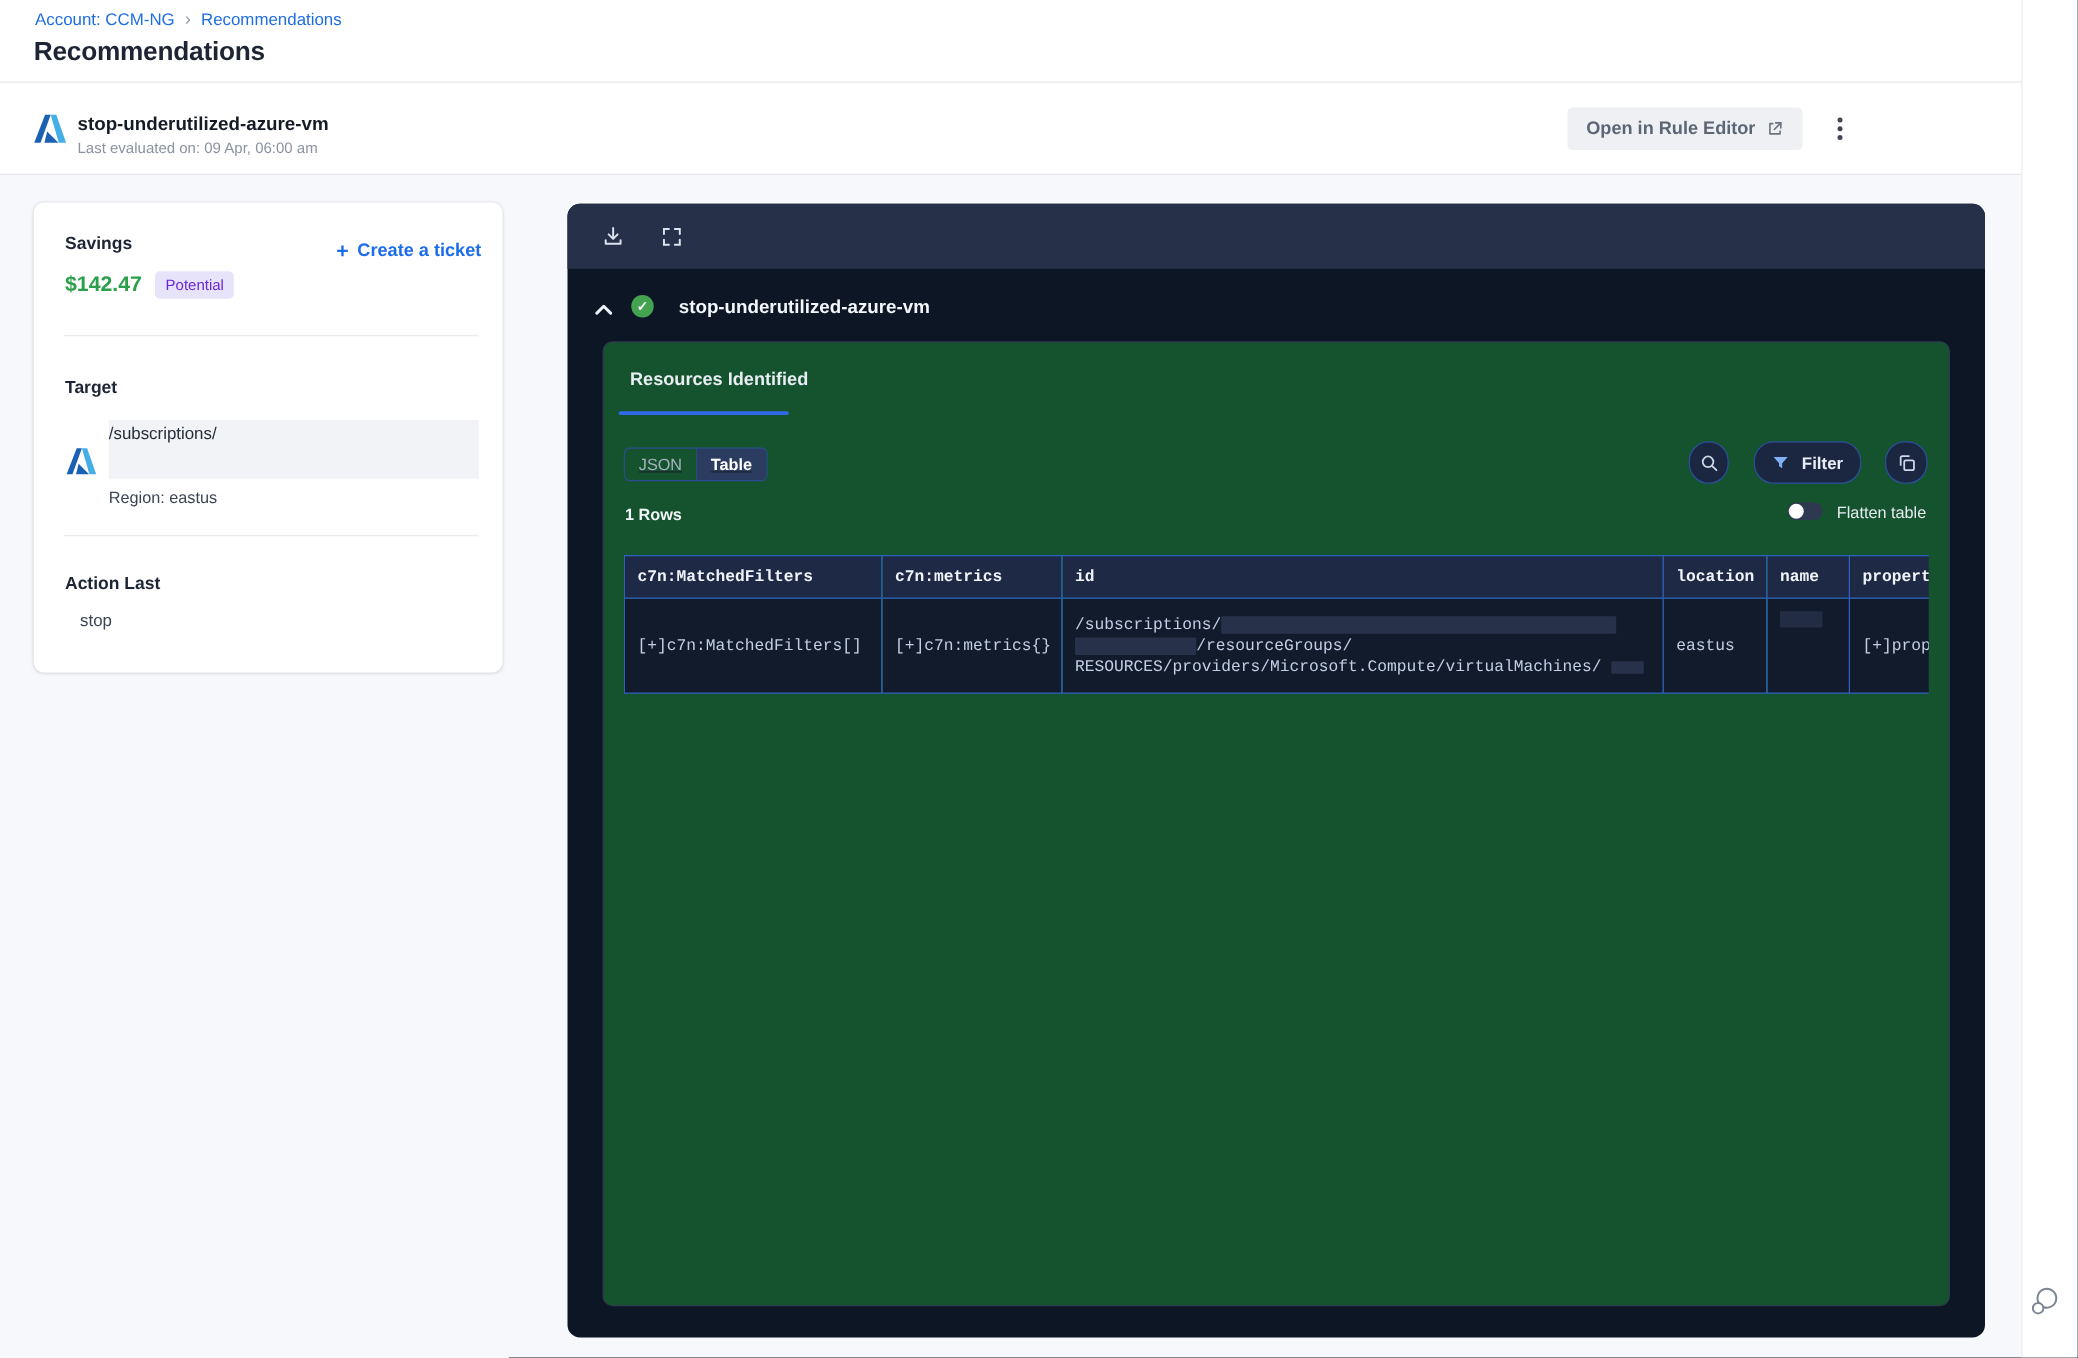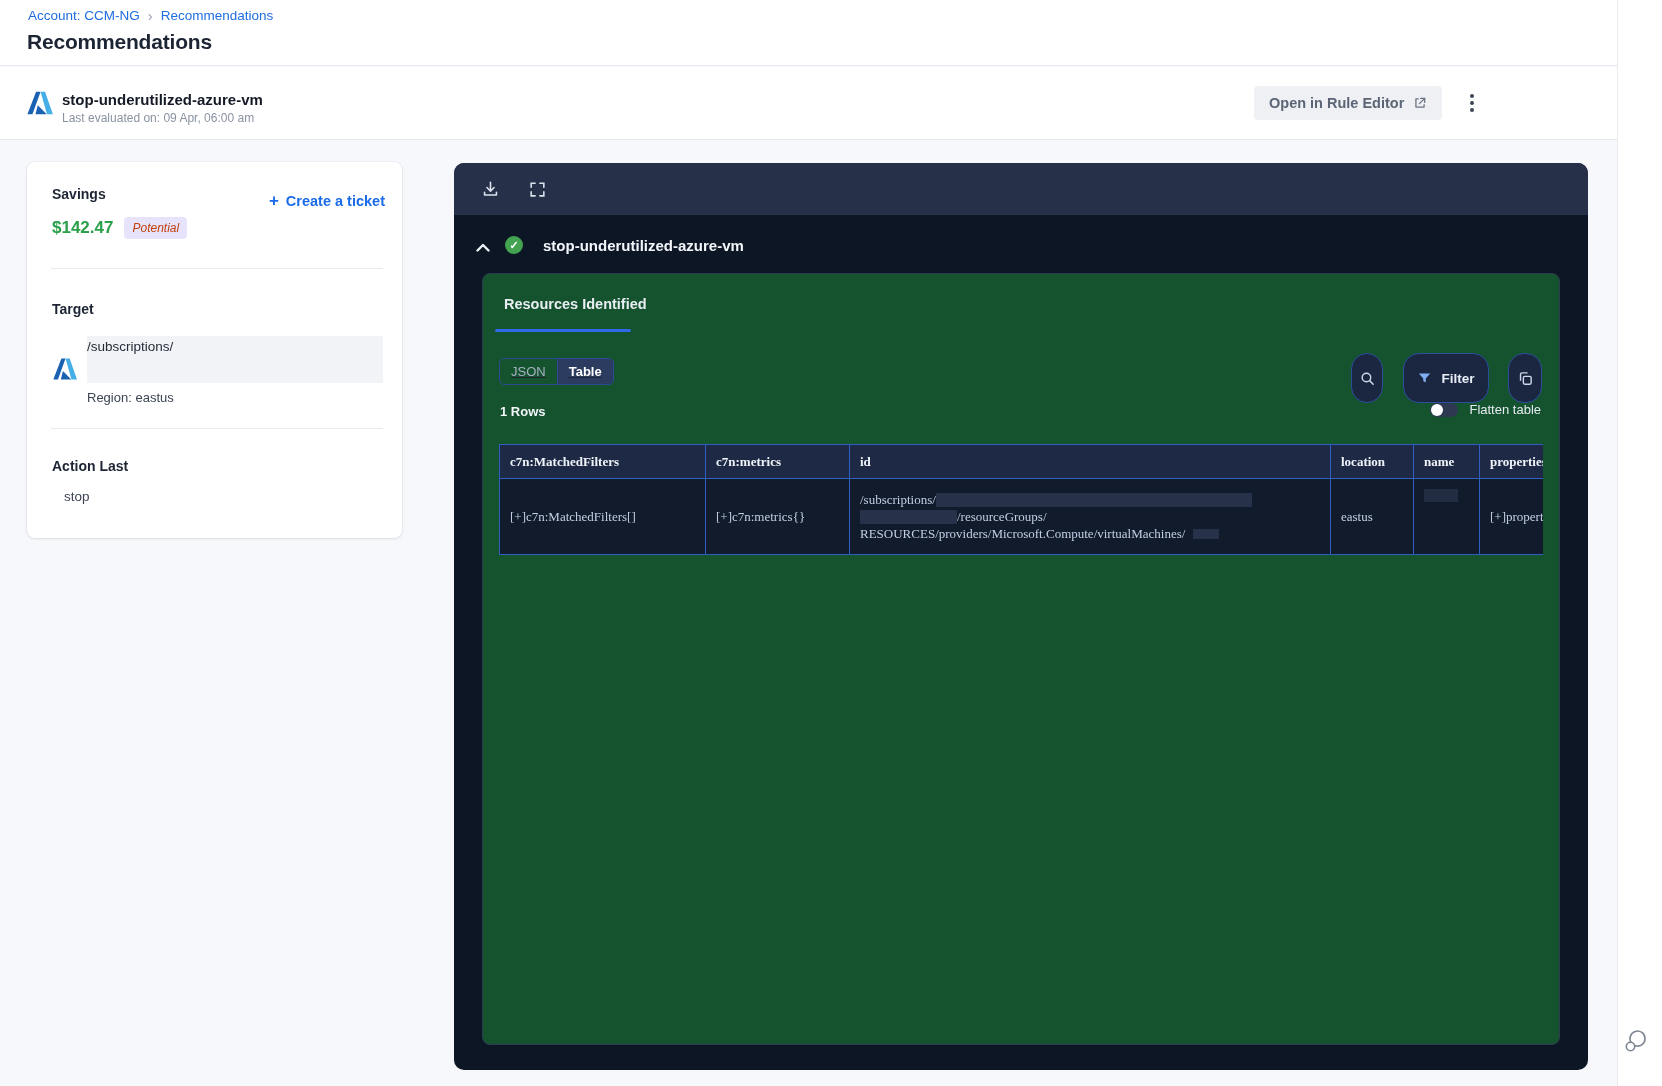--- a/index.html
+++ b/index.html
@@ -31,21 +31,21 @@
 
   
   .card { position:absolute; left:27px; top:162px; width:375px; height:376px; background:#fff; border-radius:8px;
           box-shadow:0 1px 3px rgba(20,30,60,.10), 0 0 0 1px rgba(20,30,60,.03); }
   .lbl { font-size:14px; font-weight:bold; color:#1d2433; }
   .savings-label { position:absolute; left:25px; top:24px; }
   .create-ticket { position:absolute; right:17px; top:31px; color:#1b6ce9; font-size:14.5px; font-weight:bold; display:flex; gap:7px; align-items:center; cursor:pointer; }
   .plus-glyph { font-size:17px; line-height:14px; font-weight:bold; }
   .savings-row { position:absolute; left:25px; top:55px; display:flex; align-items:center; gap:11px; }
   .savings-val { color:#2ba04a; font-size:17px; font-weight:bold; }
-  .badge { background:#e6e3fb; color:#c2410c; font-size:12px; padding:4px 8px; border-radius:4px;font-style:italic; }
+  .badge { background:#e6e3fb; color:#6d28d9; font-size:12px; padding:4px 8px; border-radius:4px; }
   .card hr { position:absolute; left:24px; right:19px; border:none; border-top:1px solid #e8eaee; }
   .hr1 { top:106px; } .hr2 { top:266px; }
   .target-label { position:absolute; left:25px; top:139px; }
   .azure-sm { position:absolute; left:25px; top:194px; width:26px; height:26px; }
   .target-block { position:absolute; left:60px; top:174px; right:19px; height:47px; background:#f2f3f6; }
   .target-path { font-size:13.5px; color:#262d3a; padding:3px 0 0 0; }
   .region { position:absolute; left:60px; top:228px; font-size:13px; color:#3c4454; }
   .action-label { position:absolute; left:25px; top:296px; }
   .action-val { position:absolute; left:37px; top:327px; font-size:13.5px; color:#3c4454; }
 
@@ -62,35 +62,35 @@
 
   .inner { position:absolute; left:28px; top:110px; width:1078px; height:772px; background:#14532d; border:1px solid #2e3a52; border-radius:8px; }
   .tab-label { position:absolute; left:21px; top:22px; font-size:14.5px; font-weight:bold; color:#e9eef5; cursor:pointer; }
   .tab-underline { position:absolute; left:12px; top:55px; width:136px; height:3px; background:#3069e8; border-radius:2px; }
 
   .segmented { position:absolute; left:16px; top:84px; height:27px; display:flex; border:1px solid #2b4c94; border-radius:5px; overflow:hidden;text-decoration:underline; }
   .seg { padding:0 11px; font-size:13px; display:flex; align-items:center; cursor:pointer; }
   .seg-json { color:#a6b1c2; background:transparent; border-right:1px solid #2b4c94; }
   .seg-table { color:#ffffff; font-weight:bold; background:#2c3c60; }
 
-  .icon-btn { position:absolute; top:79px; height:50px; background:#1b2640; border:1px solid #2c4f9c; border-radius:16px;
+  .icon-btn { position:absolute; top:79px; height:34px; background:#1b2640; border:1px solid #2c4f9c; border-radius:16px;
               display:flex; align-items:center; justify-content:center; gap:9px; cursor:pointer; color:#e8edf5; }
   .btn-search { left:868px; width:32px; }
   .btn-filter { left:920px; width:86px; font-size:13.5px; font-weight:bold; font-family:"Liberation Sans",sans-serif; }
   .btn-copy   { left:1025px; width:34px; }
 
   .rows-count { position:absolute; left:17px; top:130px; font-size:13px; font-weight:bold; color:#f2f5fa; }
-  .flatten { position:absolute; right:18px; top:128px; display:flex; align-items:flex-end; gap:11px; }
+  .flatten { position:absolute; right:18px; top:128px; display:flex; align-items:flex-start; gap:11px; }
   .toggle { width:28px; height:14px; border-radius:8px; background:#2e3850; position:relative; cursor:pointer; }
   .toggle .knob { position:absolute; left:1px; top:1px; width:12px; height:12px; border-radius:50%; background:#fff; }
   .flatten-lbl { font-size:13px; color:#e6ebf2; }
 
   
   .table-box { position:absolute; left:16px; top:170px; width:1044px; height:113px; overflow:hidden; }
-  table { border-collapse:collapse; table-layout:fixed; width:1160px; font-family:Liberation Serif, serif; font-size:13px; }
+  table { border-collapse:collapse; table-layout:fixed; width:1160px; font-family:Liberation Mono, monospace; font-size:13px; }
   th, td { border:1px solid #2f5fc0; padding:7px 10px; text-align:left; overflow:hidden; white-space:nowrap; }
   th { background:#1e2a45; color:#f0f4fa; font-weight:bold; height:34px; }
   td { background:#121b2b; color:#c3cfe6; height:76px; vertical-align:middle; }
   .redact { display:inline-block; height:14px; background:#27324a; vertical-align:middle; border-radius:1px; }
   .id-line { line-height:17px; display:flex; align-items:center; }
   .name-redact { width:34px; height:13px; background:#222d44; display:block; margin-top:-28px; }
 
   
   .rail { position:absolute; right:0; top:0; width:45px; height:1086px; background:#fff; border-left:1px solid #e9ebef; }
   .chat-ic { position:absolute; left:1623px; top:1028px; width:26px; height:26px; cursor:pointer; }

